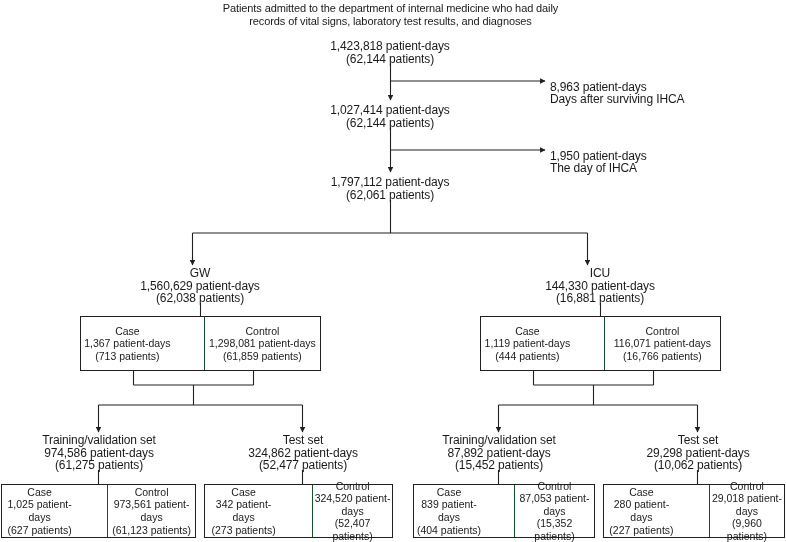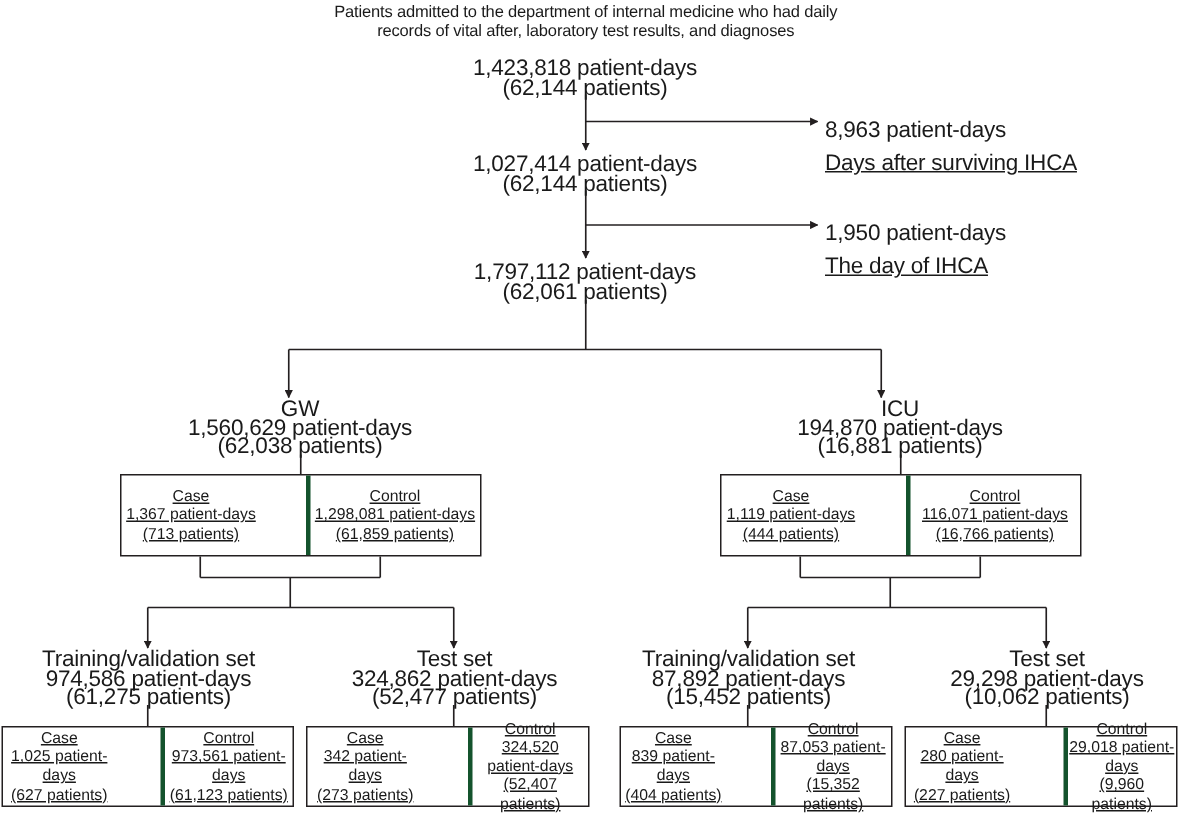--- a/index.html
+++ b/index.html
@@ -22,58 +22,55 @@
     position: absolute;
     left: 0;
     top: 0;
     width: 786px;
     height: 542px;
     pointer-events: none;
   }
   .node {
     position: absolute;
     text-align: center;
-    font-size: 15px;
+    font-size: 12px;
     line-height: 12.6px;
     white-space: pre-line;
     letter-spacing: -0.01em;
   }
   .title {
     font-size: 11px;
     line-height: 13.4px;
   }
   .excl {
     text-align: left;
     white-space: pre-line;
   }
   .excl .u {
-    text-decoration: underline;
     display: block;
-    margin-top: 10px;
   }
   .boxgroup {
     position: absolute;
     border: 1px solid #231f20;
     box-sizing: border-box;
     display: flex;
   }
   .boxcell {
     box-sizing: border-box;
     text-align: center;
     font-size: 10.5px;
     line-height: 12.6px;
     white-space: pre-line;
     display: flex;
     flex-direction: column;
     justify-content: center;
     padding: 2px 1px;
-    text-decoration: underline;
   }
   .boxcell + .boxcell {
-    border-left: 3px solid #14532d;
+    border-left: 1px solid #14532d;
     margin-left: 30px;
   }
 </style>
 </head>
 <body>
 
 <div id="flowchart">
 
   <svg id="wires" viewBox="0 0 786 542" width="786" height="542">
     <defs>
@@ -115,21 +112,21 @@
       <path d="M 697.5 405 L 697.5 432" marker-end="url(#ah)"></path>
 
       <path d="M 98.5 470 L 98.5 484"></path>
       <path d="M 302.5 470 L 302.5 484"></path>
       <path d="M 498.5 470 L 498.5 484"></path>
       <path d="M 697.5 470 L 697.5 484"></path>
     </g>
   </svg>
 
   <div class="node title" style="left:193px; top:2px; width:395px;">Patients admitted to the department of internal medicine who had daily
-records of vital after, laboratory test results, and diagnoses</div>
+records of vital signs, laboratory test results, and diagnoses</div>
 
   <div class="node" style="left:290px; top:40px; width:200px;">1,423,818 patient-days
 (62,144 patients)</div>
 
   <div class="node excl" style="left:550px; top:68px; width:230px;">
     <span>8,963 patient-days</span>
     <span class="u">Days after surviving IHCA</span>
   </div>
 
   <div class="node" style="left:290px; top:104px; width:200px;">1,027,414 patient-days
@@ -141,21 +138,21 @@
   </div>
 
   <div class="node" style="left:290px; top:176px; width:200px;">1,797,112 patient-days
 (62,061 patients)</div>
 
   <div class="node" style="left:100px; top:267px; width:200px;">GW
 1,560,629 patient-days
 (62,038 patients)</div>
 
   <div class="node" style="left:500px; top:267px; width:200px;">ICU
-194,870 patient-days
+144,330 patient-days
 (16,881 patients)</div>
 
   <div class="boxgroup" style="left:80px; top:316px; width:241px; height:55px;">
     <div class="boxcell" style="width:107px;">Case
 1,367 patient-days
 (713 patients)</div>
     <div class="boxcell" style="width:134px;">Control
 1,298,081 patient-days
 (61,859 patients)</div>
   </div>

